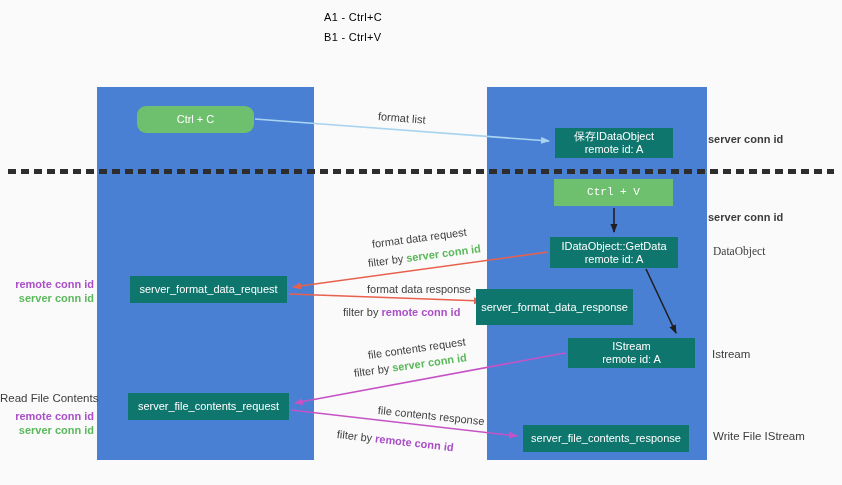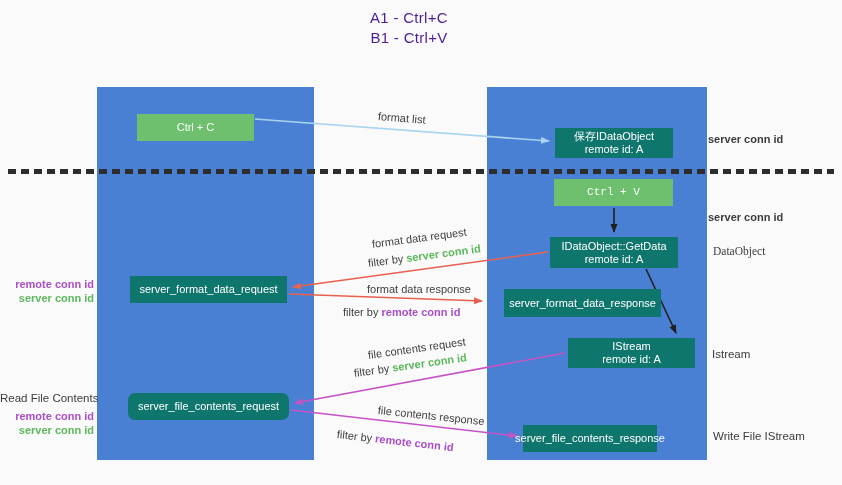--- a/index.html
+++ b/index.html
@@ -1,21 +1,21 @@
 <!DOCTYPE html>
 <html><head>
 <meta charset="utf-8">
 <style>
   * { margin:0; padding:0; box-sizing:border-box; }
   html,body { background:#ffffff; }
   body { font-family:"Liberation Sans","DejaVu Sans",sans-serif; }
   .canvas { position:relative; width:842px; height:485px; background:#fafafa; overflow:hidden; }
 
-  .title-block { position:absolute; left:324px; top:8px; width:170px; text-align:center;
-                 font-size:15px; line-height:19.5px; color:#4c1d95; letter-spacing:0.3px; }
+  .title-block { position:absolute; left:324px; top:8px; width:170px; 
+                 font-size:11px; line-height:19.5px; color:#000000; letter-spacing:0.3px; }
 
   .col-header { position:absolute; top:56px; width:120px; text-align:center;
                 font-size:11px; line-height:13px; color:#3d3d3d; }
 
   .column { position:absolute; top:87px; height:373px; background:#4a80d4; z-index:1; }
   .column.left  { left:97px;  width:217px; }
   .column.right { left:487px; width:220px; }
 
   .dashline { position:absolute; left:8px; width:826px; top:169px; height:5px; z-index:3;
               background:repeating-linear-gradient(to right, #2d2d2d 0 8px, transparent 8px 13px); }
@@ -75,21 +75,21 @@
     </defs>
     <line x1="255" y1="119" x2="549" y2="141" stroke="#a9d4ef" stroke-width="1.6" marker-end="url(#m-blue)"></line>
     <line x1="614" y1="208" x2="614" y2="232" stroke="#1f1f1f" stroke-width="1.6" marker-end="url(#m-black)"></line>
     <line x1="548" y1="252" x2="293" y2="287" stroke="#e8614f" stroke-width="1.6" marker-end="url(#m-red)"></line>
     <line x1="289" y1="294" x2="482" y2="301" stroke="#e8614f" stroke-width="1.6" marker-end="url(#m-red)"></line>
     <line x1="646" y1="269" x2="676" y2="333" stroke="#1f1f1f" stroke-width="1.6" marker-end="url(#m-black)"></line>
     <line x1="565" y1="353" x2="295" y2="403" stroke="#c653c6" stroke-width="1.6" marker-end="url(#m-magenta)"></line>
     <line x1="291" y1="410" x2="517" y2="436" stroke="#c653c6" stroke-width="1.6" marker-end="url(#m-magenta)"></line>
   </svg>
 
-  <div class="box green" style="left:137px;top:114px;width:117px;height:27px;">
+  <div class="box green" style="left:137px;top:106px;width:117px;height:27px;border-radius:9px;">
     <div>Ctrl + C</div>
   </div>
 
   <div class="box orange" style="left:555px;top:128px;width:118px;height:30px;">
     <div>保存IDataObject</div>
     <div>remote id: A</div>
   </div>
 
   <div class="box green" style="left:554px;top:179px;width:119px;height:27px;font-family:Liberation Mono, monospace;">
     <div>Ctrl + V</div>
@@ -97,34 +97,34 @@
 
   <div class="box orange" style="left:550px;top:237px;width:128px;height:31px;">
     <div>IDataObject::GetData</div>
     <div>remote id: A</div>
   </div>
 
   <div class="box orange" style="left:130px;top:276px;width:157px;height:27px;text-align:center;">
     <div>server_format_data_request</div>
   </div>
 
-  <div class="box orange" style="left:504px;top:289px;width:157px;height:28px;">
+  <div class="box orange" style="left:476px;top:289px;width:157px;height:36px;">
     <div>server_format_data_response</div>
   </div>
 
   <div class="box orange" style="left:568px;top:338px;width:127px;height:30px;">
     <div>IStream</div>
     <div>remote id: A</div>
   </div>
 
-  <div class="box orange" style="left:128px;top:393px;width:161px;height:27px;border-radius:7px;">
+  <div class="box orange" style="left:128px;top:393px;width:161px;height:27px;">
     <div>server_file_contents_request</div>
   </div>
 
-  <div class="box orange" style="left:523px;top:425px;width:134px;height:27px;">
+  <div class="box orange" style="left:523px;top:425px;width:166px;height:27px;">
     <div>server_file_contents_response</div>
   </div>
 
   <div class="albl rot" style="left:378px;top:110px;transform:rotate(4.5deg);">format list</div>
 
   <div class="albl rot" style="left:372px;top:238px;transform:rotate(-7.5deg);">format data request</div>
   <div class="albl rot" style="left:368px;top:257px;transform:rotate(-7.5deg);">
     <span>filter by </span><span class="green-t">server conn id</span>
   </div>
 

